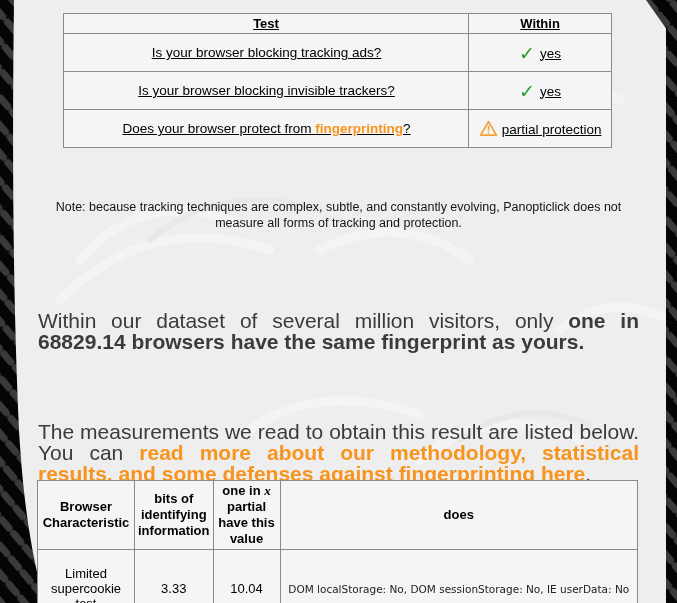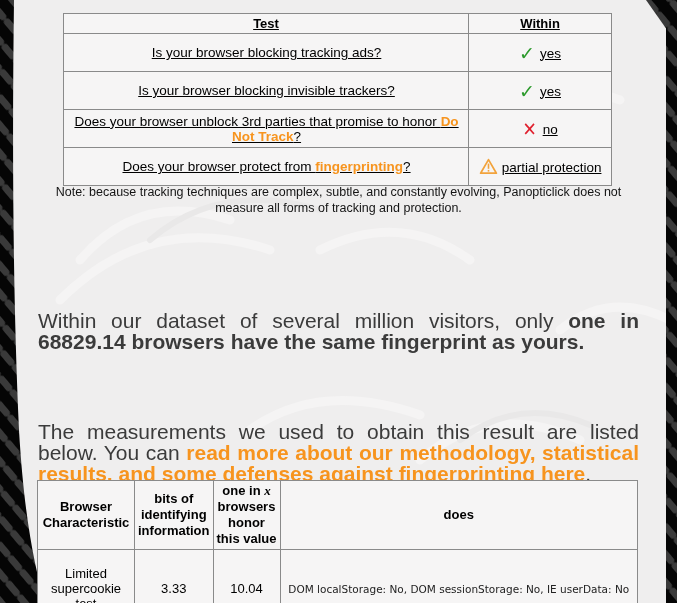--- a/index.html
+++ b/index.html
@@ -30,21 +30,21 @@
     font-size: 19px; font-weight: normal; margin-right: 5px; vertical-align: -2px; display: inline-block;
   }
   .glyph-cross {
     font-family: "DejaVu Sans", sans-serif; color: var(--cross-red, #E0202E);
     font-size: 17px; margin-right: 6px; vertical-align: -1px; display: inline-block; transform: scaleY(1.15);
   }
   .warning-svg { vertical-align: -3px; margin-right: 4px; }
 
   
   .note {
-    position: absolute; left: 30px; top: 184px; width: 617px;
+    position: absolute; left: 30px; top: 199px; width: 617px;
     text-align: center; font-size: 12.5px; line-height: 16px; color: #141414;
   }
 
   
   .para {
     position: absolute; left: 38px; width: 601px;
     font-size: 21px; line-height: 21px; color: #3B3B3B;
     text-align: justify;
     margin-top: 32px;
   }
@@ -119,63 +119,55 @@
       </td>
     </tr>
     <tr>
       <td class="q">Is your browser blocking invisible trackers?</td>
       <td class="r">
         <span class="glyph-check">✓</span><span>yes</span>
       </td>
     </tr>
     <tr>
       <td class="q">
-        <span>Does your browser unblock 3rd parties that promise to honor </span><a class="link">Do Not Track</a><span>?</span>
-      </td>
-      <td class="r">
-        <span class="glyph-cross">✕</span><span>no</span>
-      </td>
-    </tr>
-    <tr>
-      <td class="q">
         <span>Does your browser protect from </span><a class="link">fingerprinting</a><span>?</span>
       </td>
       <td class="r">
         <svg class="warning-svg" width="19" height="17" viewBox="0 0 19 17">
           <path d="M9.5 1.6 L17.4 15.2 H1.6 Z" fill="none" stroke="#F2A33C" stroke-width="1.7" stroke-linejoin="round"></path>
           <rect x="8.7" y="5.6" width="1.6" height="5.2" fill="#F2A33C"></rect>
           <rect x="8.7" y="11.9" width="1.6" height="1.7" fill="#F2A33C"></rect>
         </svg><span>partial protection</span>
       </td>
     </tr>
   </tbody>
     </table>
 
   <div class="note">Note: because tracking techniques are complex, subtle, and constantly evolving, Panopticlick does not measure all forms of tracking and protection.</div>
 
   <div class="para" id="para-1">
     <span>Within our dataset of several million visitors, only </span><b>one in 68829.14 browsers have the same fingerprint as yours.</b>
   </div>
   <div class="para" id="para-3">
-    <span>The measurements we used to obtain this result are listed below. You can </span><a class="link">read more about our methodology, statistical results, and some defenses against fingerprinting here</a><span>.</span>
+    <span>The measurements we read to obtain this result are listed below. You can </span><a class="link">read more about our methodology, statistical results, and some defenses against fingerprinting here</a><span>.</span>
   </div>
 
   <table class="fp-table">
     <colgroup>
         <col style="width:97px">
         <col style="width:75px">
         <col style="width:67px">
         <col>
       </colgroup>
     <tbody>
         <tr>
       <th>Browser Characteristic</th>
       <th>bits of identifying information</th>
       <th>
-        <span>one in </span><span class="math-x">x</span><span> browsers honor this value</span>
+        <span>one in </span><span class="math-x">x</span><span> partial have this value</span>
       </th>
       <th>does</th>
     </tr>
     <tr>
       <td>Limited supercookie test</td>
       <td>3.33</td>
       <td>10.04</td>
       <td class="val">DOM localStorage: No, DOM sessionStorage: No, IE userData: No</td>
     </tr>
   </tbody>

